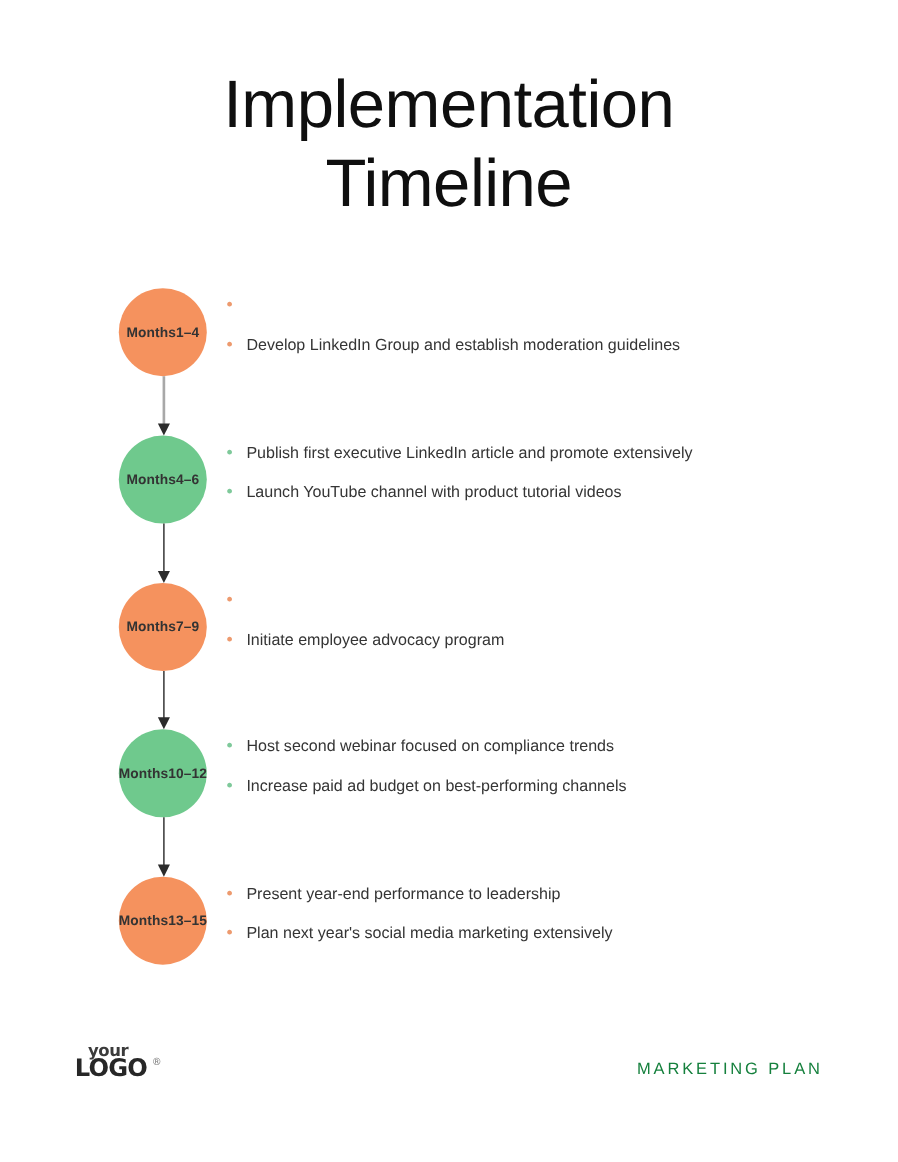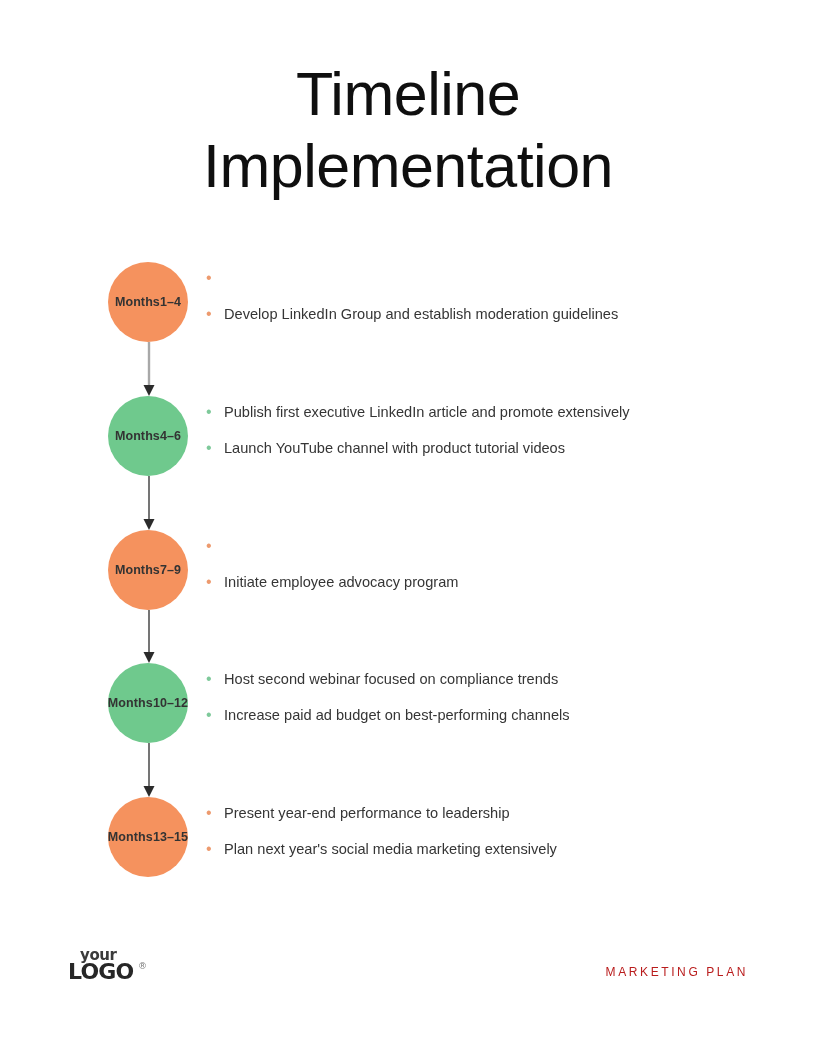--- a/index.html
+++ b/index.html
@@ -167,35 +167,35 @@
     font-size: 9px;
     line-height: 9px;
     color: #7a7a7a;
   }
   .footer-right {
     position: absolute;
     right: 68px;
     top: 34px;
     font-family: "Liberation Sans", sans-serif;
     font-weight: 400;
-    font-size: 12px;
+    font-size: 15px;
     line-height: 16px;
     letter-spacing: 2.6px;
-    color: #b91c1c;
+    color: #15803d;
     white-space: nowrap;
   }
 </style>
 </head>
 <body>
 
 <div class="page">
 
   <div class="title-block">
+    <div class="title-line">Implementation</div>
     <div class="title-line">Timeline</div>
-    <div class="title-line">Implementation</div>
   </div>
 
   <div class="timeline" id="timeline">
       <div class="stage" style="top: 262px;">
         <div class="circle" style="background: rgb(245, 146, 94);">
           <div class="circle-label">Months</div>
           <div class="circle-range">1–4</div>
         </div>
         <div class="bullets">
           <div class="bullet-row">

